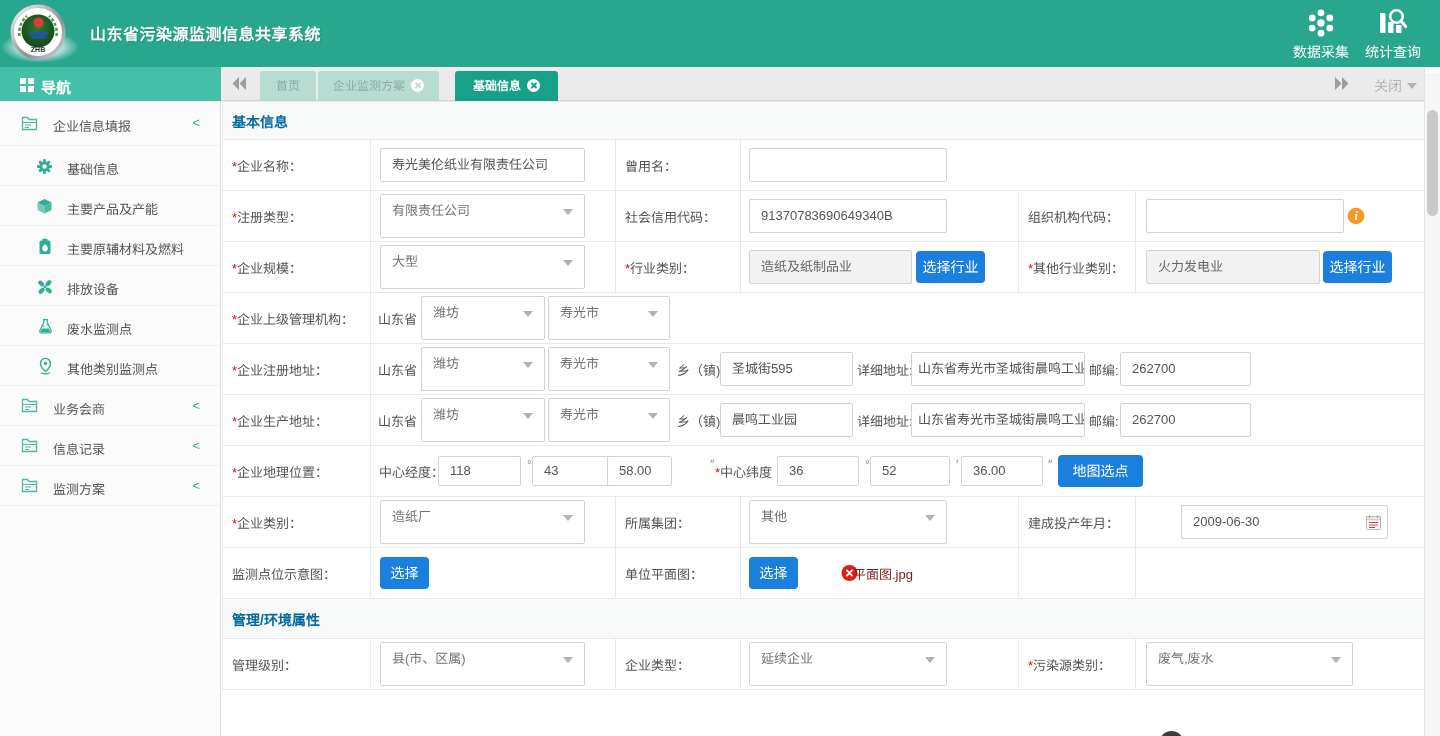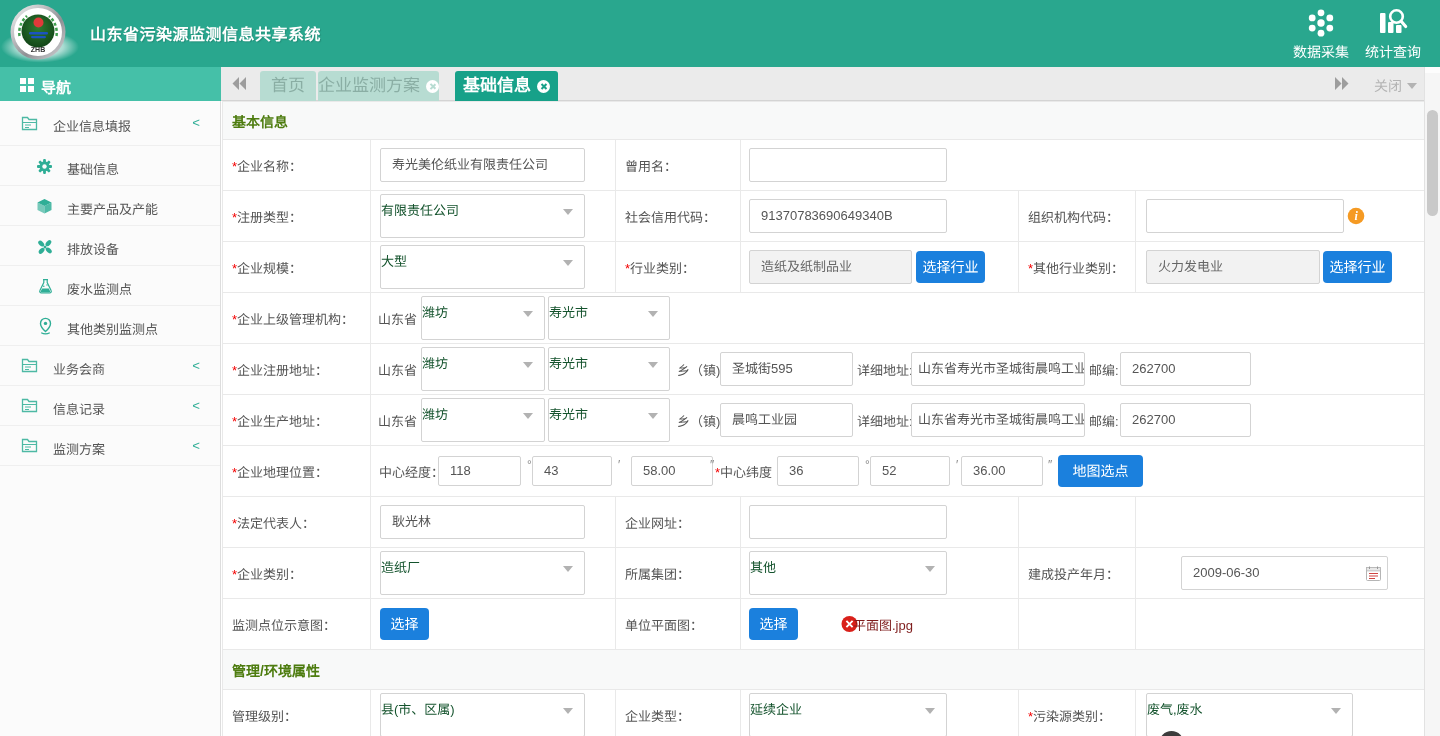--- a/index.html
+++ b/index.html
@@ -14,21 +14,21 @@
 .hicon { position:absolute; top:8px; width:60px; text-align:center; color:#fff; }
 .hicon .lbl { font-size:14px; margin-top:3px; }
 
 #navbar { position:absolute; left:0; top:67px; width:221px; height:34px; background:#45c0a8; }
 #navbar .grid { position:absolute; left:20px; top:11px; width:14px; height:14px; }
 #navbar .grid i { position:absolute; width:6px; height:6px; background:#fff; }
 #navbar .txt { position:absolute; left:41px; top:9px; color:#fff; font-size:15px; font-weight:bold; }
 #tabbar { position:absolute; left:221px; top:67px; width:1203px; height:34px; background:#ebebeb; border-bottom:1px solid #d4d4d4; }
 .arr { position:absolute; top:9px; font-size:0; }
 .arr svg { display:block; }
-.tab { position:absolute; top:4px; height:30px; line-height:30px; border-radius:3px 3px 0 0; font-size:17px; text-align:center; }
+.tab { position:absolute; top:4px; height:30px; line-height:30px; border-radius:3px 3px 0 0; font-size:12px; text-align:center; }
 .tab.pale { background:#b7dcd2; color:#8aaea4; }
 .tab.active { background:#17a189; color:#fff; font-weight:bold; }
 .xcirc { display:inline-block; width:13px; height:13px; border-radius:50%; background:#fff; vertical-align:-2px; margin-left:6px; position:relative; }
 .xcirc:before, .xcirc:after { content:""; position:absolute; left:6px; top:3px; width:1.6px; height:7px; background:#b7dcd2; }
 .xcirc:before { transform:rotate(45deg); }
 .xcirc:after { transform:rotate(-45deg); }
 .tab.active .xcirc:before, .tab.active .xcirc:after { background:#17a189; width:2px; }
 #close-btn { position:absolute; right:7px; top:8px; color:#b3b3b3; font-size:14px; }
 #close-btn .car { display:inline-block; width:0; height:0; border-left:5px solid transparent; border-right:5px solid transparent; border-top:6px solid #b3b3b3; vertical-align:2px; margin-left:5px; }
 
@@ -38,27 +38,27 @@
 .mitem .tx { position:absolute; font-size:13px; color:#555; }
 .mitem .chev { position:absolute; right:20px; color:#2fae96; font-size:13px; font-family:"Liberation Mono",monospace; }
 
 #content { position:absolute; left:221px; top:101px; width:1203px; height:635px; background:#fff; overflow:hidden; }
 #scroll { position:absolute; left:1424px; top:67px; width:16px; height:669px; background:#f6f6f6; border-left:1px solid #e2e2e2; }
 #scroll .thumb { position:absolute; left:2px; top:43px; width:11px; height:106px; border-radius:6px; background:#c9c9c9; }
 #scroll .notch { position:absolute; left:0px; top:0px; width:15px; height:6px; background:#fdfdfd; }
 table.frm { border-collapse:collapse; table-layout:fixed; width:1203px; margin-left:1px; }
 table.frm td { border:1px solid #e9e9e9; height:51px; vertical-align:middle; font-size:13px; color:#555; position:relative; padding:0; }
 table.frm td.lb { padding-left:9px; }
-table.frm tr.sect td { height:38px; background:#f8f9f9; font-size:14px; font-weight:bold; color:#4d7c0f; padding-left:9px; }
+table.frm tr.sect td { height:38px; background:#f8f9f9; font-size:14px; font-weight:bold; color:#0369a1; padding-left:9px; }
 table.frm tr.sect2 td { height:40px; }
 td .red, .red { color:#f30000; }
 .inp { display:inline-block; height:34px; line-height:32px; border:1px solid #d3d3d3; border-radius:2px; background:#fff; padding-left:11px; font-size:13px; color:#555; vertical-align:middle; }
 .inp.dis { background:#f2f2f2; color:#666; }
 .inp.sm { height:30px; line-height:28px; }
-.sel { display:inline-block; height:44px; line-height:32px; border:1px solid #d3d3d3; border-radius:2px; background:#fff; font-size:13px; color:#14532d; vertical-align:middle; position:relative; }
+.sel { display:inline-block; height:44px; line-height:32px; border:1px solid #d3d3d3; border-radius:2px; background:#fff; padding-left:11px; font-size:13px; color:#737373; vertical-align:middle; position:relative; }
 .sel:after { content:""; position:absolute; right:11px; top:14px; width:0; height:0; border-left:5.5px solid transparent; border-right:5.5px solid transparent; border-top:6.5px solid #b2b2b2; }
 .btn { display:inline-block; height:32px; line-height:32px; background:#1b80dd; color:#fff; font-size:14px; text-align:center; border-radius:4px; vertical-align:middle; }
 .cell-abs { position:absolute; top:50%; transform:translateY(-50%); white-space:nowrap; }
 .deg { color:#888; font-size:12px; }
 #dark-circle { position:absolute; left:1159px; top:731px; width:25px; height:25px; border-radius:50%; background:#3c3c3c; }
 </style>
 </head>
 <body>
 <div id="header">
   <div id="logo-glow"></div>
@@ -167,20 +167,28 @@
   </div>
   <div class="mitem" style="height:40px;">
     <span class="ic" style="left:36px;top:12px;"><svg width="17" height="17" viewBox="0 0 17 17">
           <polygon points="8.5,1 15.5,4.5 8.5,8 1.5,4.5" fill="#2fae96"></polygon>
           <polygon points="8.5,8 15.5,4.5 15.5,12 8.5,15.5" fill="#2fae96" opacity=".85"></polygon>
           <polygon points="1.5,4.5 8.5,8 8.5,15.5 1.5,12" fill="#2fae96" opacity=".65"></polygon>
         </svg></span>
     <span class="tx" style="left:67px;top:13px;">主要产品及产能</span>
   </div>
   <div class="mitem" style="height:40px;">
+    <span class="ic" style="left:37px;top:12px;"><svg width="16" height="17" viewBox="0 0 16 17">
+          <rect x="2.5" y="2.5" width="11" height="13.5" rx="1.6" fill="#2fae96"></rect>
+          <rect x="5.5" y="0.8" width="5" height="2.5" rx="0.8" fill="#2fae96"></rect>
+          <path d="M8 6 c1.8 1.6 2.8 3 2.8 4.6 a2.8 2.8 0 0 1 -5.6 0 C5.2 9 6.4 7.6 8 6 z" fill="#fbfbfb"></path>
+        </svg></span>
+    <span class="tx" style="left:67px;top:13px;">主要原辅材料及燃料</span>
+  </div>
+  <div class="mitem" style="height:40px;">
     <span class="ic" style="left:36px;top:12px;"><svg width="18" height="18" viewBox="0 0 18 18">
           <g fill="#2fae96">
             <ellipse cx="9" cy="3.9" rx="2.2" ry="3.5" transform="rotate(42 9 9)"></ellipse>
             <ellipse cx="9" cy="3.9" rx="2.2" ry="3.5" transform="rotate(132 9 9)"></ellipse>
             <ellipse cx="9" cy="3.9" rx="2.2" ry="3.5" transform="rotate(222 9 9)"></ellipse>
             <ellipse cx="9" cy="3.9" rx="2.2" ry="3.5" transform="rotate(312 9 9)"></ellipse>
             <circle cx="9" cy="9" r="1.5"></circle>
           </g>
         </svg></span>
     <span class="tx" style="left:67px;top:13px;">排放设备</span>
@@ -306,39 +314,31 @@
   </td>
 </tr>
 <tr>
   <td class="lb"><span class="red">*</span>企业地理位置：</td>
   <td colspan="5">
     <span class="cell-abs" style="left:8px;">中心经度：</span>
     <span class="inp sm cell-abs" style="left:67px;width:83px;">118</span>
     <span class="deg cell-abs" style="left:156px;top:38%;">°</span>
     <span class="inp sm cell-abs" style="left:161px;width:80px;">43</span>
     <span class="deg cell-abs" style="left:247px;top:38%;">′</span>
-    <span class="inp sm cell-abs" style="left:260px;width:82px;">58.00</span>
+    <span class="inp sm cell-abs" style="left:236px;width:65px;">58.00</span>
     <span class="deg cell-abs" style="left:339px;top:38%;">″</span>
     <span class="cell-abs" style="left:344px;"><span class="red">*</span>中心纬度</span>
     <span class="inp sm cell-abs" style="left:406px;width:82px;">36</span>
     <span class="deg cell-abs" style="left:494px;top:38%;">°</span>
     <span class="inp sm cell-abs" style="left:499px;width:80px;">52</span>
     <span class="deg cell-abs" style="left:585px;top:38%;">′</span>
     <span class="inp sm cell-abs" style="left:590px;width:82px;">36.00</span>
     <span class="deg cell-abs" style="left:677px;top:38%;">″</span>
     <span class="btn cell-abs" style="left:687px;width:85px;">地图选点</span>
   </td>
-</tr>
-<tr>
-  <td class="lb"><span class="red">*</span>法定代表人：</td>
-  <td style="padding-left:9px;"><span class="inp" style="width:205px;">耿光林</span></td>
-  <td class="lb">企业网址：</td>
-  <td style="padding-left:8px;"><span class="inp" style="width:198px;">&nbsp;</span></td>
-  <td class="lb"></td>
-  <td></td>
 </tr>
 <tr>
   <td class="lb"><span class="red">*</span>企业类别：</td>
   <td style="padding-left:9px;"><span class="sel" style="width:205px;">造纸厂</span></td>
   <td class="lb">所属集团：</td>
   <td style="padding-left:8px;"><span class="sel" style="width:198px;">其他</span></td>
   <td class="lb">建成投产年月：</td>
   <td style="padding-left:10px;"><span class="inp" style="width:207px;position:relative;margin-left:35px;">2009-06-30<svg width="15" height="15" viewBox="0 0 15 15" style="position:absolute;right:6px;top:9px;">
                 <rect x="0.5" y="1.5" width="14" height="13" rx="1" fill="#fff" stroke="#b5b5b5"></rect>
                 <rect x="0.5" y="1.5" width="14" height="3.4" fill="#e8e8e8" stroke="#b5b5b5" stroke-width=".8"></rect>

